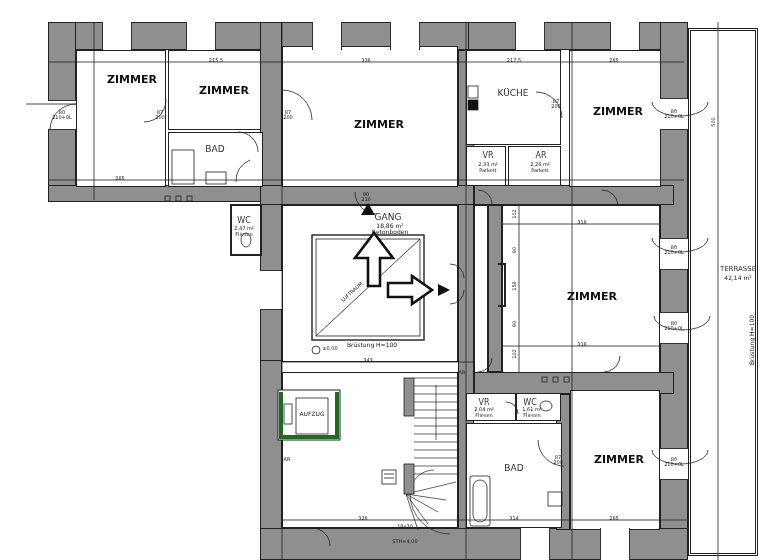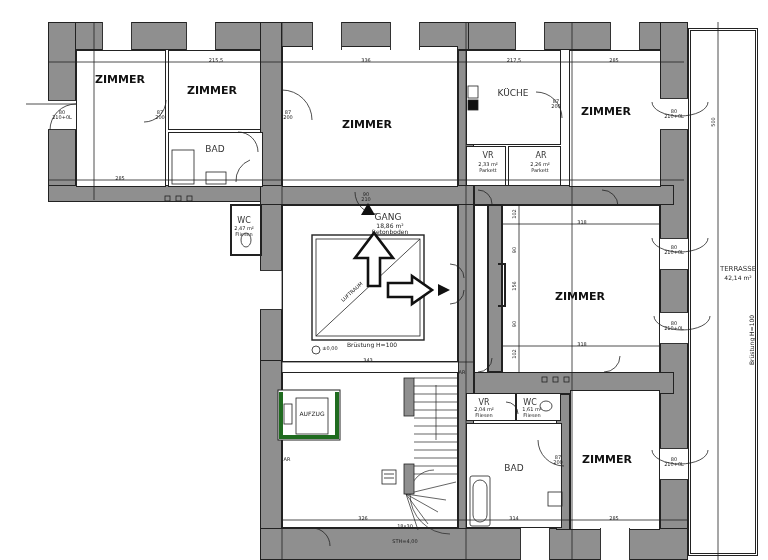--- a/index.html
+++ b/index.html
@@ -1,20 +1,20 @@
 <!DOCTYPE html>
 <html><head>
 <meta charset="utf-8">
 <style>
   html,body{margin:0;padding:0;background:#fff;}
   body{width:768px;height:560px;position:relative;overflow:hidden;font-family:"DejaVu Sans",sans-serif;}
   .abs{position:absolute;}
   .wall{position:absolute;background:#8f8f8f;border:1px solid #222;box-sizing:border-box;}
   .room{position:absolute;background:#fff;border:1.5px solid #222;box-sizing:border-box;}
-  .rl{position:absolute;font-family:"DejaVu Sans",sans-serif;font-weight:bold;font-size:11px;color:#111;white-space:nowrap;transform:translate(-50%,-50%);}
+  .rl{position:absolute;font-family:"DejaVu Sans",sans-serif;font-weight:bold;font-size:11px;color:#111;white-space:nowrap;transform:translate(-50%,-50%);margin-left:12px;}
   .sl{position:absolute;font-family:"DejaVu Sans",sans-serif;font-size:8px;color:#333;white-space:nowrap;transform:translate(-50%,-50%);text-align:center;line-height:1.05;}
   .tiny{position:absolute;font-family:"DejaVu Sans",sans-serif;font-size:5px;color:#222;white-space:nowrap;transform:translate(-50%,-50%);text-align:center;line-height:1;}
   .win{position:absolute;background:#fff;border-left:1px solid #333;border-right:1px solid #333;box-sizing:border-box;}
   .winh{position:absolute;background:#fff;border-top:1px solid #333;border-bottom:1px solid #333;box-sizing:border-box;}
   svg{position:absolute;left:0;top:0;}
 </style>
 </head>
 <body>
 
 <div class="abs" style="left:0;top:0;width:768px;height:560px;">

